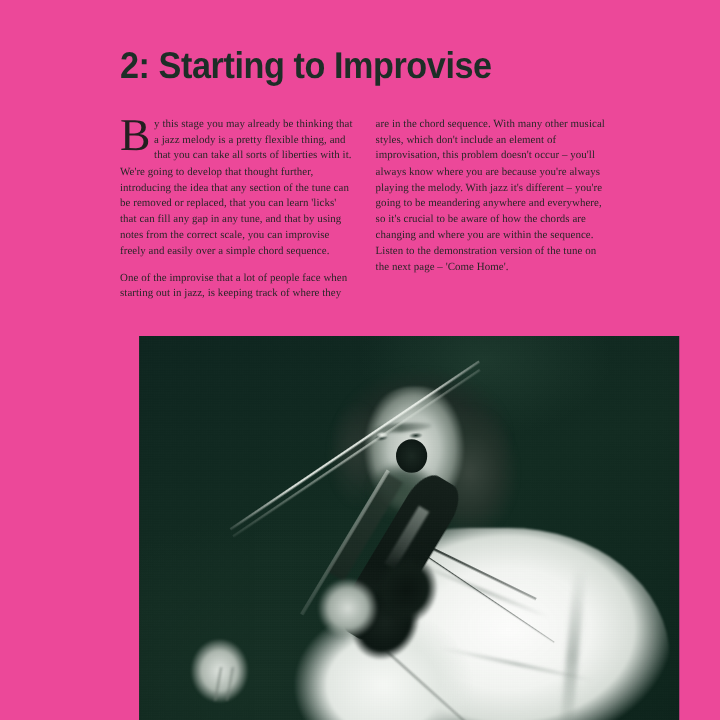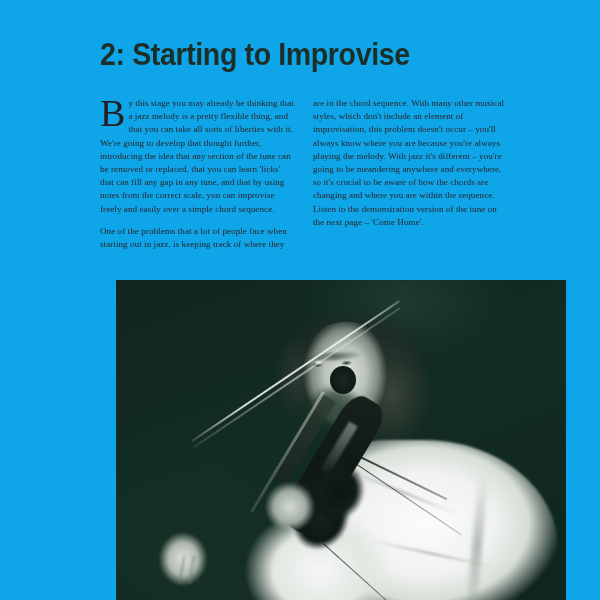--- a/index.html
+++ b/index.html
@@ -13,21 +13,21 @@
     position: relative;
     overflow: hidden;
     font-family: "Liberation Serif", serif;
     color: #231f20;
   }
 
   
   .page {
     position: absolute;
     inset: 0;
-    background: #0ea5e9;
+    background: #ec4899;
   }
 
   
   .chapter-title {
     position: absolute;
     left: 100px;
     top: 18px;
     font-family: "Liberation Sans Narrow", "Liberation Sans", sans-serif;
     font-weight: bold;
     font-size: 31px;
@@ -371,21 +371,21 @@
 <div class="page">
 
   <h1 class="chapter-title">2: Starting to Improvise</h1>
 
   <div class="body-columns">
 
     <div class="column">
       <p class="para dropcap-para">
         <span class="dropcap">B</span><span>y this stage you may already be thinking that a jazz melody is a pretty flexible thing, and that you can take all sorts of liberties with it. We're going to develop that thought further, introducing the idea that any section of the tune can be removed or replaced, that you can learn 'licks' that can fill any gap in any tune, and that by using notes from the correct scale, you can improvise freely and easily over a simple chord sequence.</span>
       </p>
-      <p class="para">One of the problems that a lot of people face when starting out in jazz, is keeping track of where they</p>
+      <p class="para">One of the improvise that a lot of people face when starting out in jazz, is keeping track of where they</p>
     </div>
 
     <div class="column">
       <p class="para">are in the chord sequence. With many other musical styles, which don't include an element of improvisation, this problem doesn't occur – you'll always know where you are because you're always playing the melody. With jazz it's different – you're going to be meandering anywhere and everywhere, so it's crucial to be aware of how the chords are changing and where you are within the sequence. Listen to the demonstration version of the tune on the next page – 'Come Home'.</p>
     </div>
 
   </div>
 
   <figure class="photo">
     <div class="photo-inner"></div>

